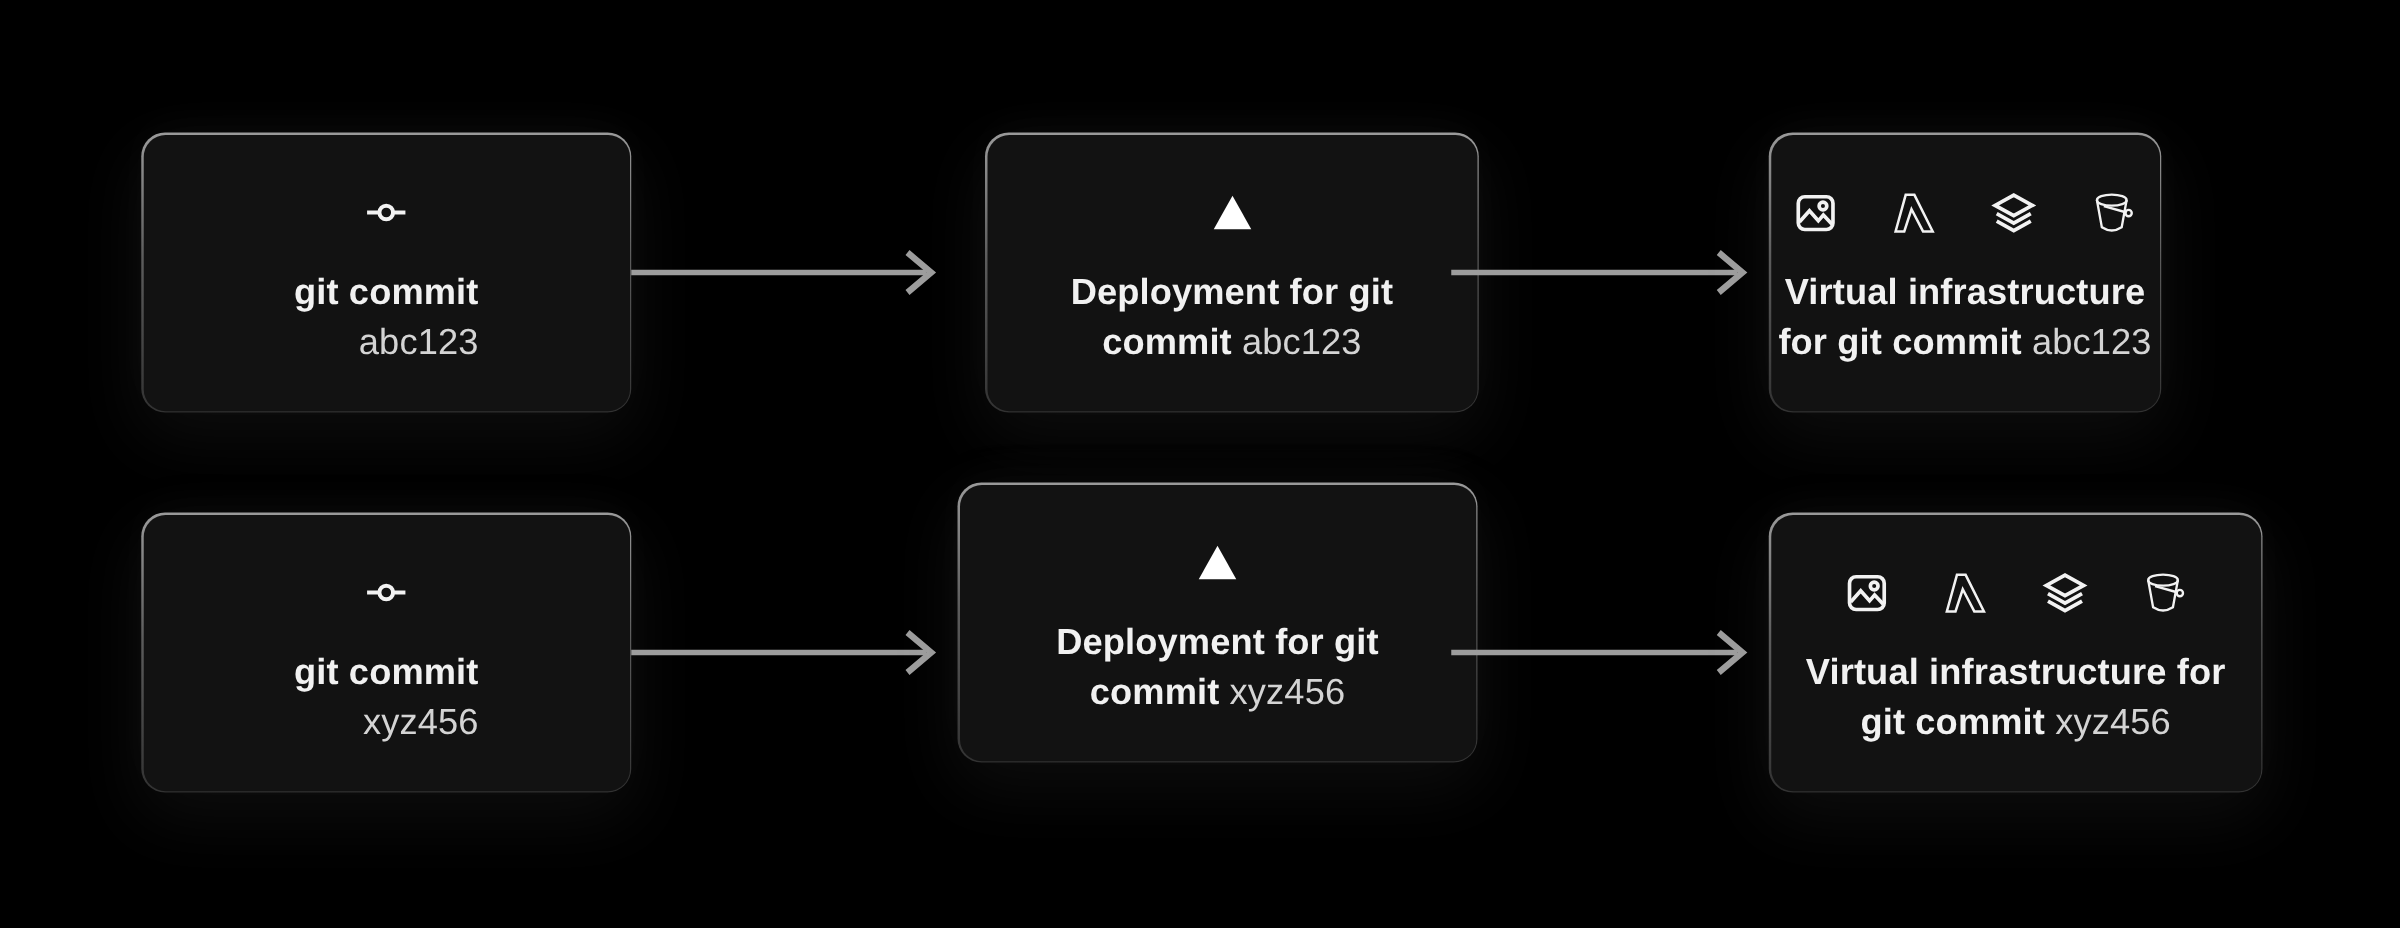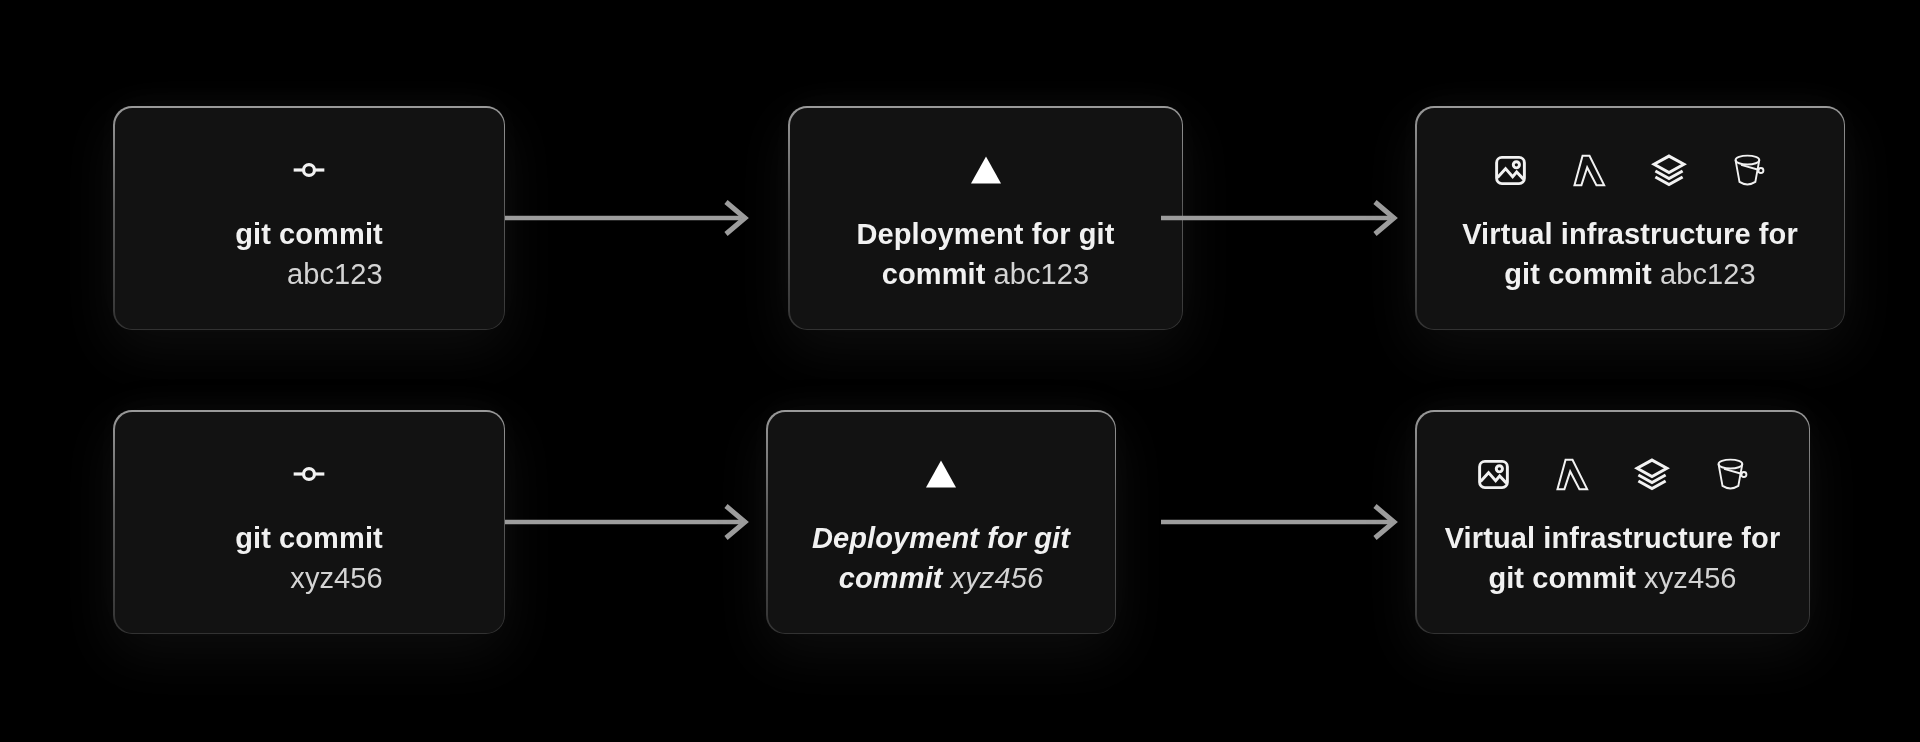--- a/index.html
+++ b/index.html
@@ -117,21 +117,21 @@
       </div>
       <div class="label"><span class="title">Deployment for git commit</span><span class="hash inline">abc123</span></div>
     </div>
   </div>
 
   <svg class="arrow" style="left:1161px;top:188px;" width="254" height="60">
     <line x1="0" y1="30" x2="229" y2="30" stroke-width="4.5"></line>
     <path d="M214 14 L233 30 L214 46" fill="none" stroke-width="5"></path>
   </svg>
 
-  <div class="node" style="left:1415px;top:106px;width:430px;">
+  <div class="node" style="left:1415px;top:106px;width:314px;">
     <div class="node-inner">
       <div class="icon-slot">
         <span>
             <svg width="37" height="37" viewBox="0 0 24 24">
               <use href="#ic-image"></use>
             </svg>
           </span>
         <span>
             <svg width="37" height="37" viewBox="0 0 48 48">
               <use href="#ic-lambda"></use>
@@ -163,21 +163,21 @@
       </div>
       <div class="label"><span class="title">git commit</span><span class="hash block">xyz456</span></div>
     </div>
   </div>
 
   <svg class="arrow" style="left:505px;top:492px;" width="261" height="60">
     <line x1="0" y1="30" x2="236" y2="30" stroke-width="4.5"></line>
     <path d="M221 14 L240 30 L221 46" fill="none" stroke-width="5"></path>
   </svg>
 
-  <div class="node" style="left:766px;top:410px;width:350px;font-style:italic;">
+  <div class="node" style="left:766px;top:386px;width:416px;">
     <div class="node-inner">
       <div class="icon-slot">
         <span>
             <svg width="38" height="34" viewBox="0 0 24 24" fill="#ffffff">
               <use href="#ic-vercel"></use>
             </svg>
           </span>
       </div>
       <div class="label"><span class="title">Deployment for git commit</span><span class="hash inline">xyz456</span></div>
     </div>

